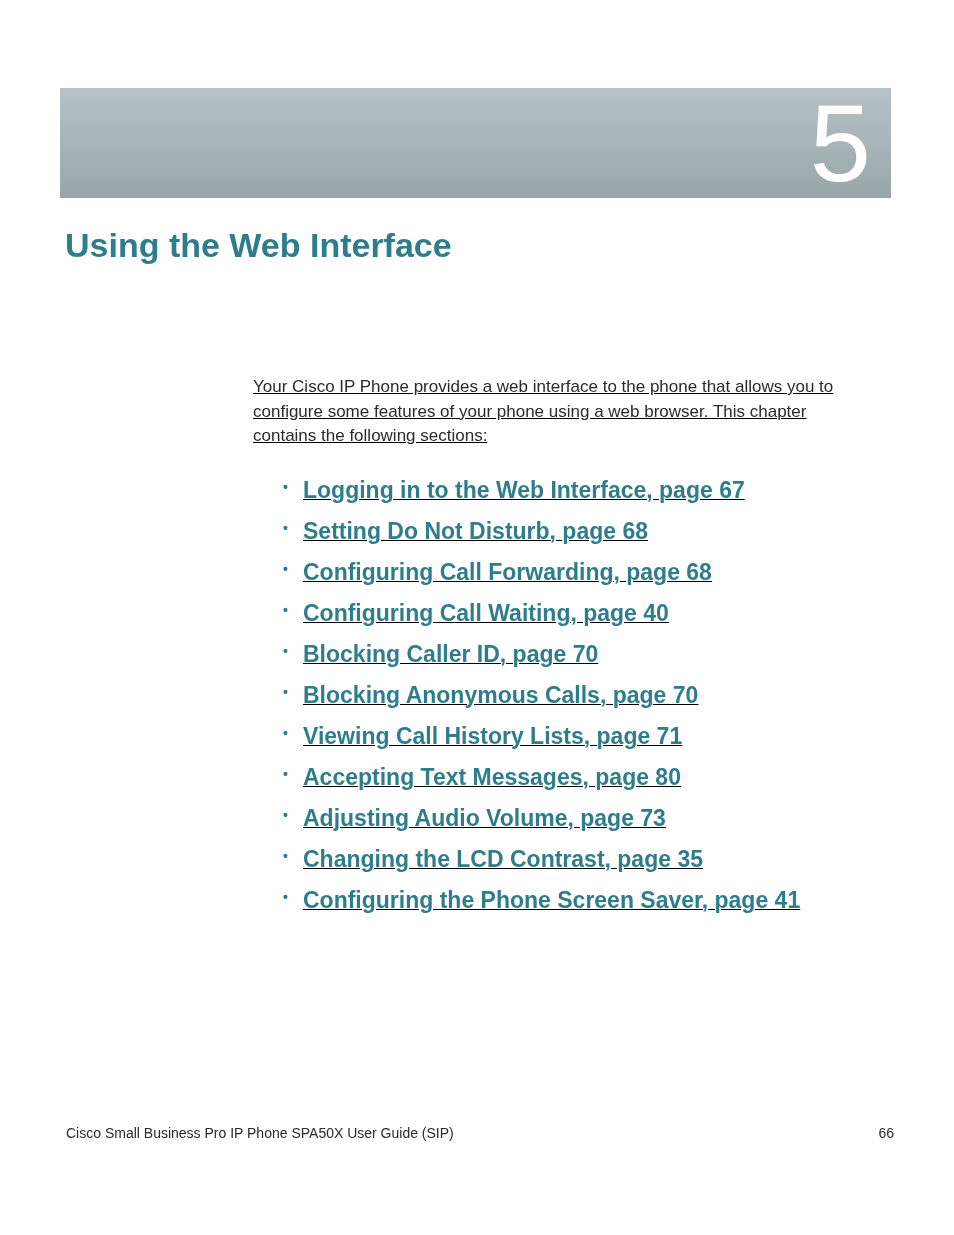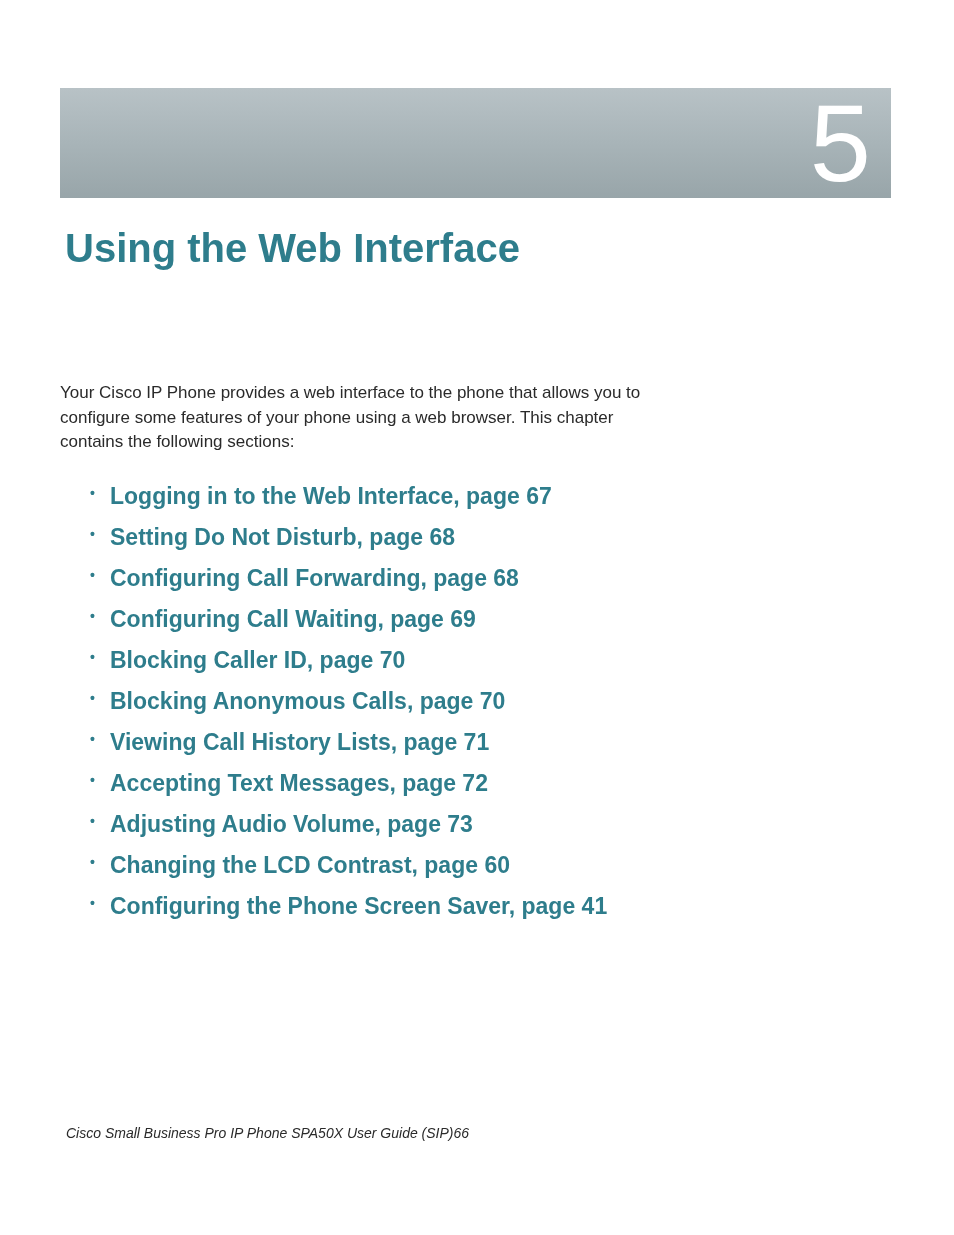--- a/index.html
+++ b/index.html
@@ -29,28 +29,30 @@
     }
     .chapter-number {
       font-size: 110px;
       font-weight: 300;
       color: #ffffff;
       line-height: 1;
       font-family: Arial, Helvetica, sans-serif;
     }
     .chapter-title {
       color: #2e7d8c;
-      font-size: 40px;
+      font-size: 34px;
       font-weight: bold;
       margin-top: 28px;
       margin-left: 5px;
     }
     .content-area {
       margin-top: 110px;
+      margin-left: 193px;
       width: 615px;
+      text-decoration: underline;
     }
     .intro-para {
       font-size: 17px;
       color: #2a2a2a;
       line-height: 1.45;
       margin-bottom: 28px;
     }
     .toc-list {
       list-style: none;
       padding-left: 30px;
@@ -74,49 +76,48 @@
       font-weight: bold;
       font-size: 23px;
       text-decoration: none;
     }
     .footer {
       position: absolute;
       bottom: 94px;
       left: 66px;
       right: 60px;
       display: flex;
-      justify-content: flex-start;
+      justify-content: space-between;
       font-size: 14px;
       color: #2a2a2a;
-      font-style: italic;
     }
   </style>
 </head>
 <body>
 
 <div class="page">
   <div class="chapter-banner">
     <span class="chapter-number">5</span>
   </div>
   <h1 class="chapter-title">Using the Web Interface</h1>
 
   <div class="content-area">
     <p class="intro-para">Your Cisco IP Phone provides a web interface to the phone that allows you to configure some features of your phone using a web browser. This chapter contains the following sections:</p>
 
     <ul class="toc-list">
       <li><a class="toc-link">Logging in to the Web Interface, page 67</a></li>
       <li><a class="toc-link">Setting Do Not Disturb, page 68</a></li>
       <li><a class="toc-link">Configuring Call Forwarding, page 68</a></li>
-      <li><a class="toc-link">Configuring Call Waiting, page 69</a></li>
+      <li><a class="toc-link">Configuring Call Waiting, page 40</a></li>
       <li><a class="toc-link">Blocking Caller ID, page 70</a></li>
       <li><a class="toc-link">Blocking Anonymous Calls, page 70</a></li>
       <li><a class="toc-link">Viewing Call History Lists, page 71</a></li>
-      <li><a class="toc-link">Accepting Text Messages, page 72</a></li>
+      <li><a class="toc-link">Accepting Text Messages, page 80</a></li>
       <li><a class="toc-link">Adjusting Audio Volume, page 73</a></li>
-      <li><a class="toc-link">Changing the LCD Contrast, page 60</a></li>
+      <li><a class="toc-link">Changing the LCD Contrast, page 35</a></li>
       <li><a class="toc-link">Configuring the Phone Screen Saver, page 41</a></li>
     </ul>
   </div>
 </div>
 
 <div class="footer">
   <span>Cisco Small Business Pro IP Phone SPA50X User Guide (SIP)</span>
   <span>66</span>
 </div>
 

